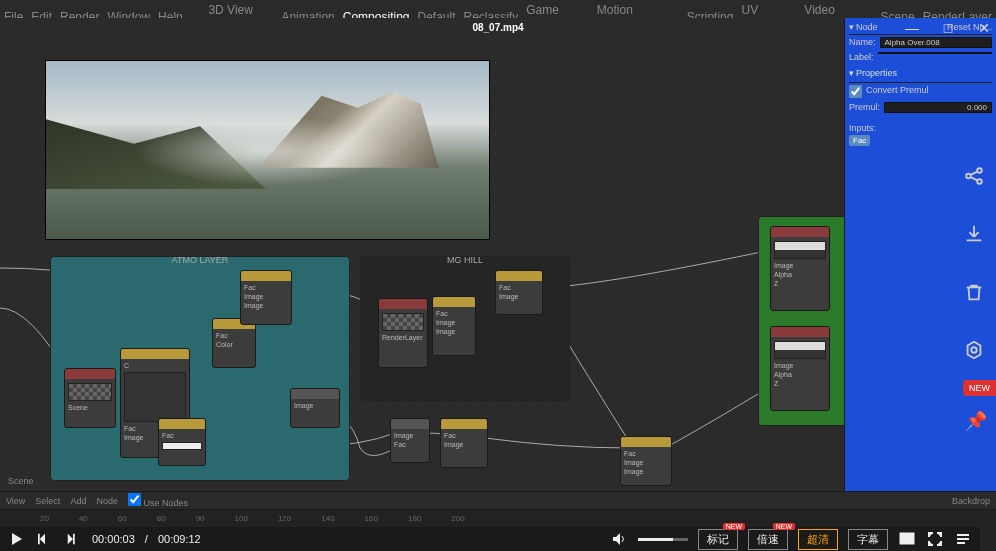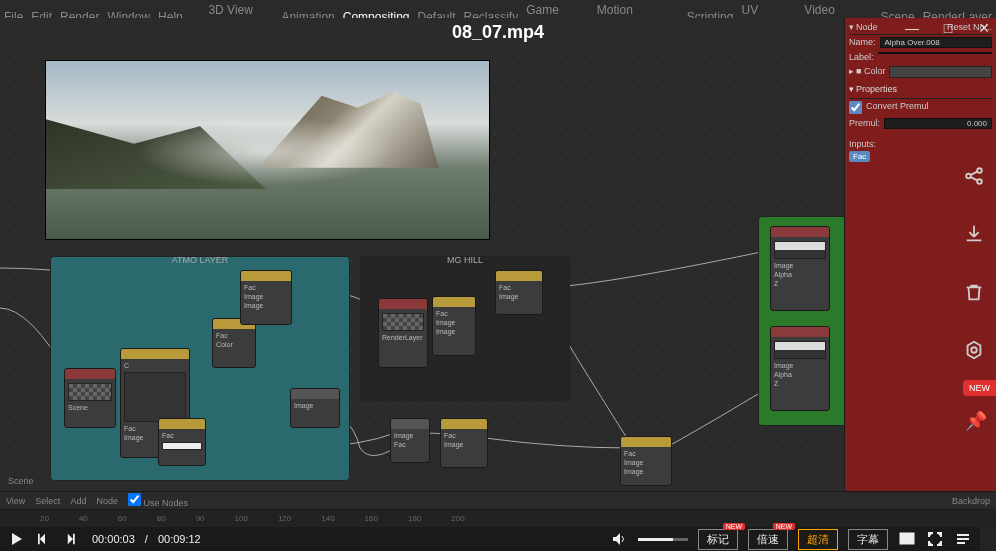--- a/index.html
+++ b/index.html
@@ -21,21 +21,21 @@
   gap: 8px;
   font-size: 12px;
   border-bottom: 1px solid #1a1a1a;
 }
 .topbar span { color: #888; }
 .topbar .active { color: #fff; }
 .scene-info { margin-left: auto; color: #888; }
 .film-title {
   position: absolute;
   top: 22px; left: 50%; transform: translateX(-50%);
-  font-size: 18px; font-weight: bold; color: #fff;
+  font-size: 10px; font-weight: bold; color: #fff;
   z-index: 50;
   text-align: center;
 }
 .main {
   position: absolute;
   top: 18px; bottom: 60px;
   left: 0; right: 152px;
   background: #2b2b2b;
   background-image: radial-gradient(#333 1px, transparent 1px);
   background-size: 18px 18px;
@@ -88,21 +88,21 @@
 .node .thumb { background:#555; height:18px; margin:2px 0; border:1px solid #222; }
 .node .thumb.checker { background:repeating-conic-gradient(#666 0 25%,#444 0 50%) 0/8px 8px; }
 
 svg.wires { position:absolute; top:0; left:0; width:100%; height:100%; pointer-events:none; }
 svg.wires path { stroke:#aaa; stroke-width:1; fill:none; }
 
 .side {
   position: absolute;
   top: 18px; right: 0; bottom: 60px;
   width: 152px;
-  background: #7f1d1d;
+  background: #1d4ed8;
   border-left: 1px solid #1a1a1a;
   padding: 2px 4px;
   font-size: 9px;
 }
 .side .titlebar { display:flex; justify-content:space-between; padding:2px 0; border-bottom:1px solid #222; }
 .side .sec { color:#ddd; padding:4px 0; border-bottom:1px solid #222; }
 .side .frow { display:flex; align-items:flex-start; gap:4px; padding:2px 0; }
 .side .field { background:#1e1e1e; border:1px solid #111; padding:0 4px; flex:1; color:#ccc; font-size:8px; }
 .side .num { text-align:right; }
 .side .slider { height:12px; background:#444; border:1px solid #222; flex:1; }
@@ -404,24 +404,20 @@
     <span>Reset No...</span>
   </div>
   <div class="frow">
     <span>Name:</span>
     <span class="field">Alpha Over.008</span>
   </div>
   <div class="frow">
     <span>Label:</span>
     <span class="field"></span>
   </div>
-  <div class="frow">
-    <span>▸ ■ <span>Color</span></span>
-    <span class="slider"></span>
-  </div>
   <div class="sec">▾ <span>Properties</span></div>
   <div class="frow">
     <input type="checkbox" checked="" style="">
     <span>Convert Premul</span>
   </div>
   <div class="frow">
     <span>Premul:</span>
     <span class="field num">0.000</span>
   </div>
   <div style="height:8px"></div>

